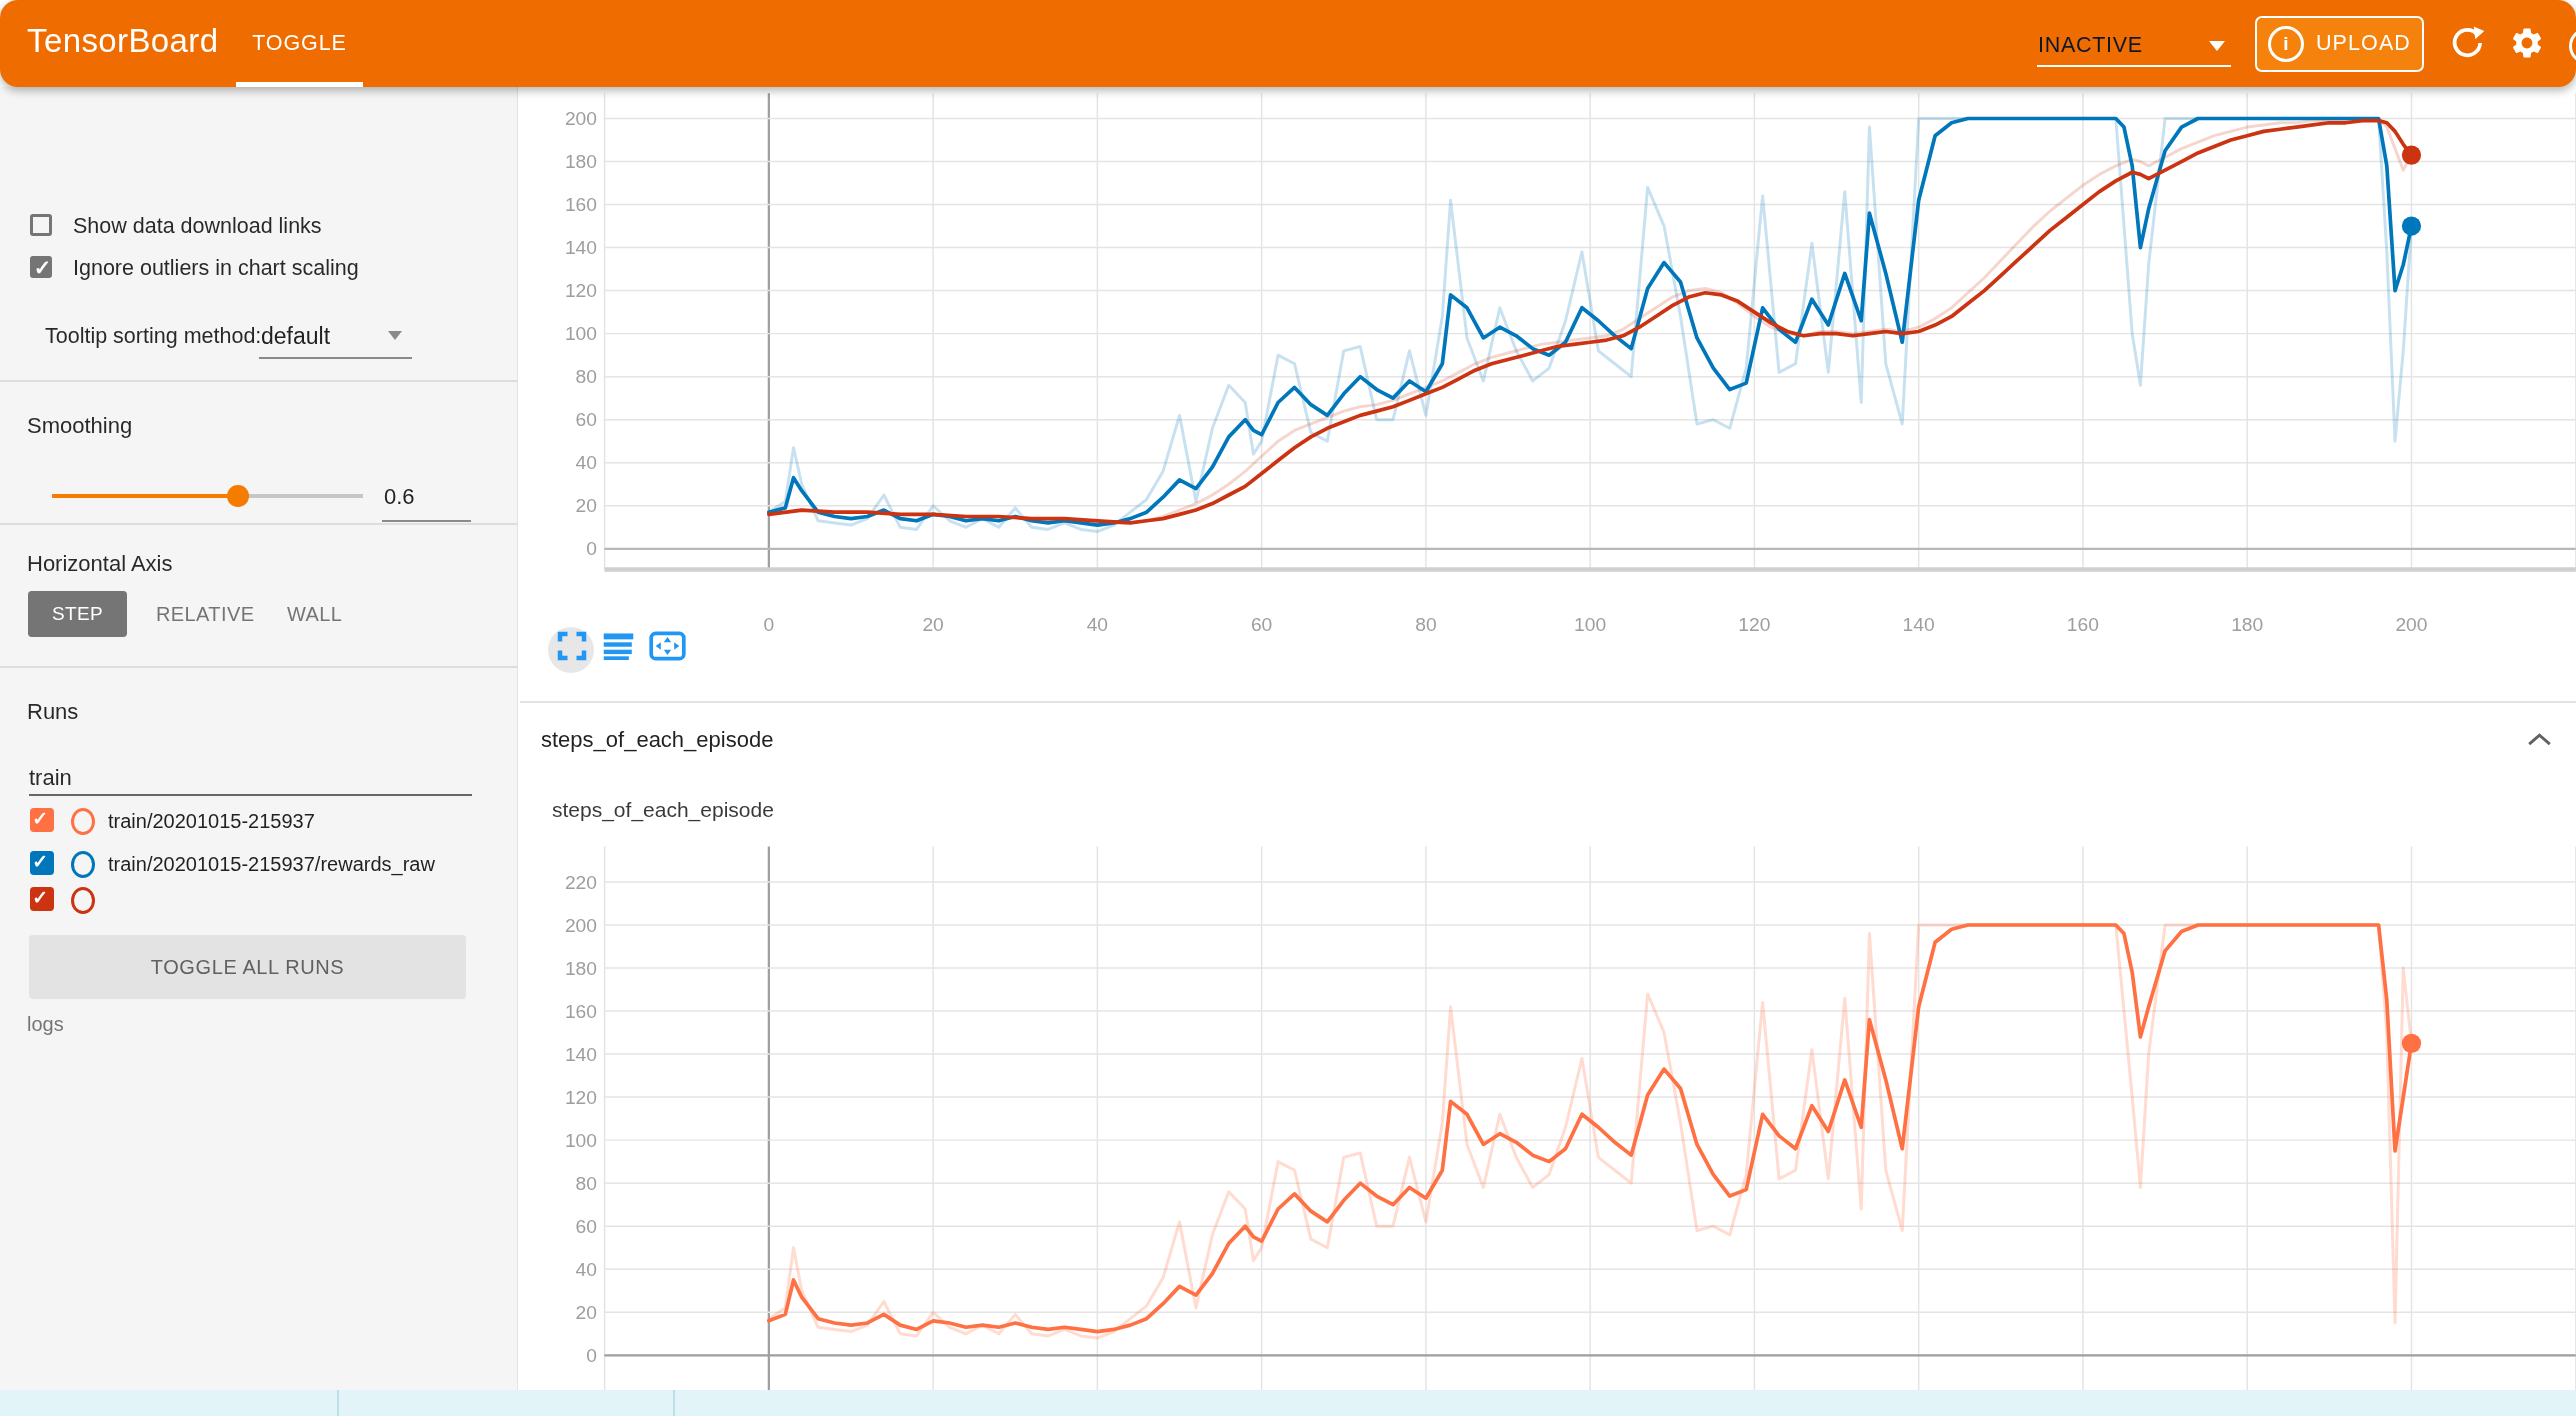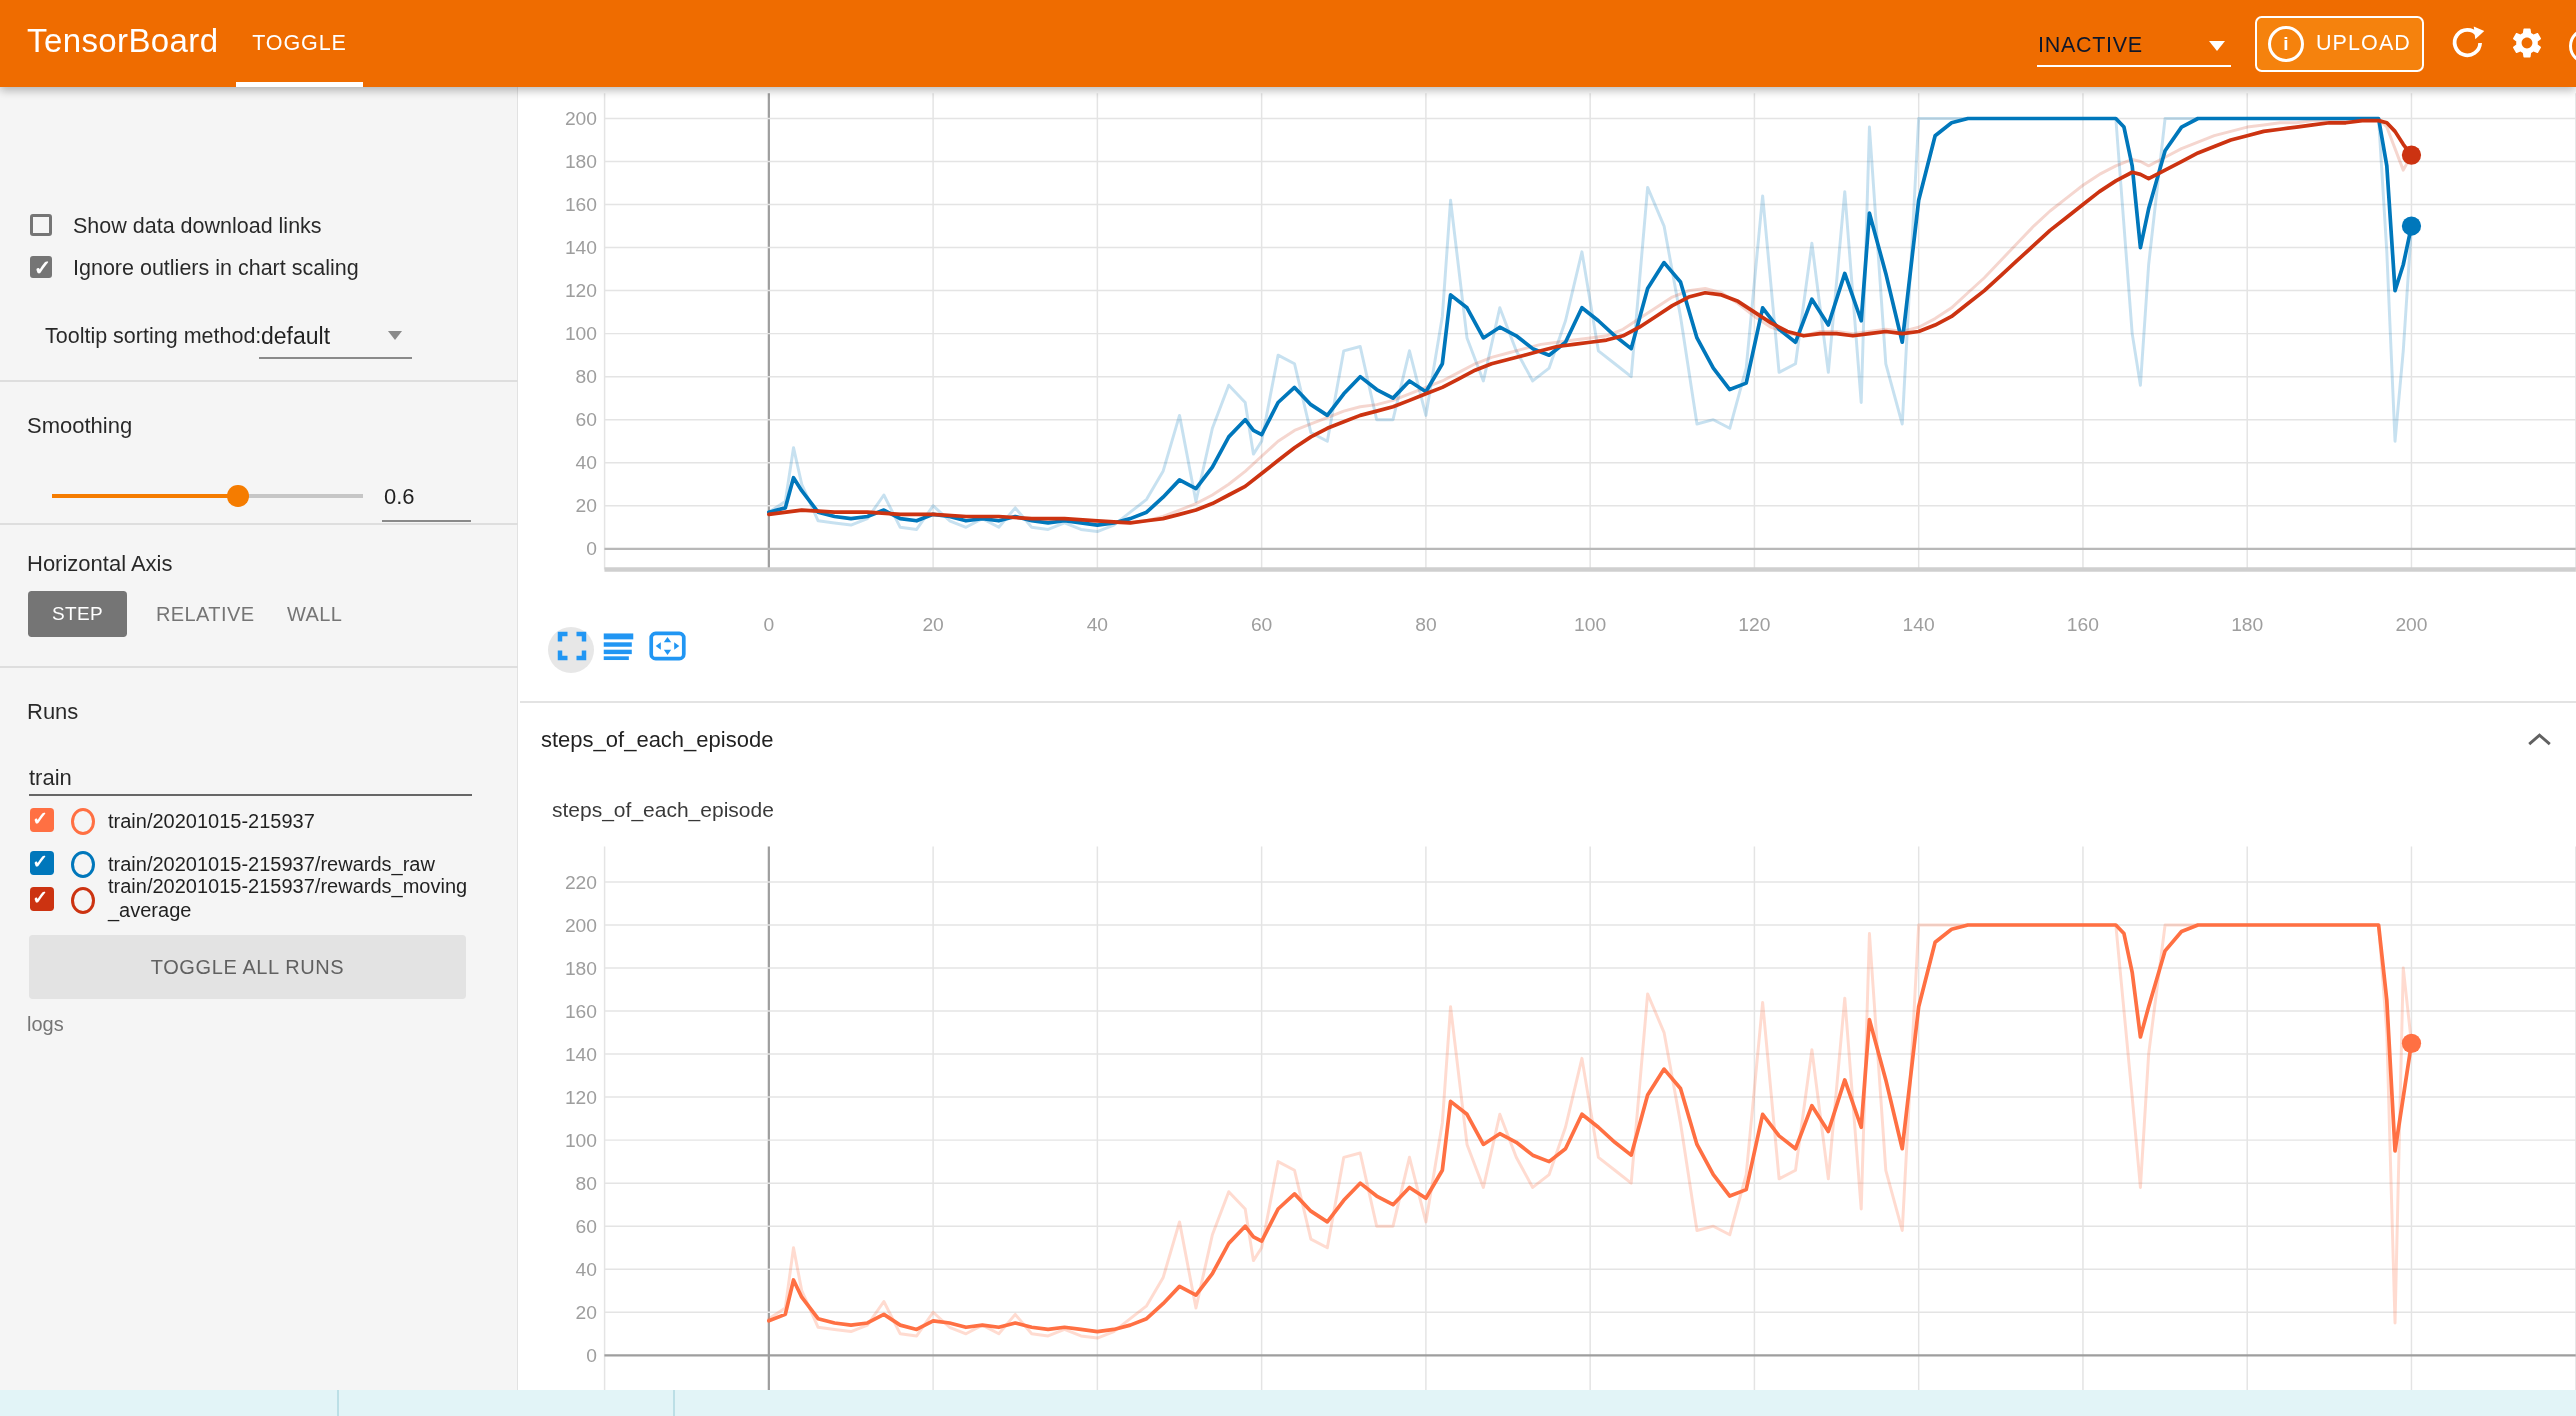--- a/index.html
+++ b/index.html
@@ -1,20 +1,20 @@
 <!DOCTYPE html>
 <html style="font-size:12px"><head>
 <meta charset="utf-8">
 <style>
   html,body{margin:0;padding:0;background:#fff;font-family:"Liberation Sans",sans-serif;}
   #app{position:relative;width:2576px;height:1416px;overflow:hidden;background:#fff;}
   .abs{position:absolute;}
 
   
-  #header{position:absolute;left:0;top:0;width:2576px;height:87px;background:#ef6c00;z-index:30;box-shadow:0 3.7px 9px rgba(0,0,0,0.28);}
+  #header{position:absolute;left:0;top:0;width:2576px;height:87px;background:#ef6c00;z-index:30;box-shadow:0 3.7px 9px rgba(0,0,0,0.28);border-radius:18px;}
   #hd-title{position:absolute;left:27px;top:22px;color:#fff;font-size:33px;font-weight:500;letter-spacing:0.4px;}
   #hd-tab{position:absolute;left:236px;top:0;width:127px;height:87px;display:flex;align-items:center;justify-content:center;color:#fff;font-size:21.5px;font-weight:500;letter-spacing:0.9px;}
   #hd-tab-underline{position:absolute;left:236px;top:82px;width:127px;height:5.2px;background:#fff;}
   #hd-status{position:absolute;left:2038px;top:33px;color:#0f172a;font-size:21.5px;letter-spacing:0.7px;}
   #hd-status-caret{position:absolute;left:2209px;top:41px;width:0;height:0;border-left:8.1px solid transparent;border-right:8.1px solid transparent;border-top:10.4px solid #fff;}
   #hd-status-underline{position:absolute;left:2037px;top:65px;width:194px;height:2.2px;background:#fff;}
   #hd-upload{position:absolute;left:2255px;top:15.6px;width:169px;height:56px;border:2.2px solid #fff;border-radius:6.7px;background:#f5820d;display:flex;align-items:center;justify-content:center;gap:12px;box-sizing:border-box;}
   #hd-upload .info-circ{width:30px;height:30px;border:3px solid #fff;border-radius:50%;color:#fff;font-size:19px;font-weight:bold;display:flex;align-items:center;justify-content:center;}
   #hd-upload .lbl{color:#fff;font-size:21.5px;font-weight:500;letter-spacing:1.1px;}
   .hd-icon{position:absolute;top:25px;width:36px;height:36px;}
@@ -227,21 +227,20 @@
     <div class="runcb" style="top: 721px; background: rgb(255, 112, 67);"></div>
     <div class="runcircle" style="top: 721px; border-color: rgb(255, 112, 67);"></div>
     <div class="runlabel" style="top:722px">train/20201015-215937</div>
 
     <div class="runcb" style="top: 764px; background: rgb(0, 119, 187);"></div>
     <div class="runcircle" style="top: 764px; border-color: rgb(0, 119, 187);"></div>
     <div class="runlabel" style="top:765px">train/20201015-215937/rewards_raw</div>
 
     <div class="runcb" style="top: 800px; background: rgb(204, 51, 17);"></div>
     <div class="runcircle" style="top: 800px; border-color: rgb(204, 51, 17);"></div>
-    <div class="runlabel" style="top:787px;width:370px;word-break:break-all;">train/20201015-215937/rewards_moving_average</div>
 
     <div id="toggle-all">TOGGLE ALL RUNS</div>
     <div id="sb-footer">logs</div>
   </div>
 
   <div id="tbicon-bg"></div>
   <svg class="tbicon" style="left:557px" width="30" height="30" viewBox="0 0 40 40">
     <g fill="none" stroke="#2196f3" stroke-width="6">
       <path d="M4 14 V4 H14"></path>
         <path d="M26 4 H36 V14"></path>

